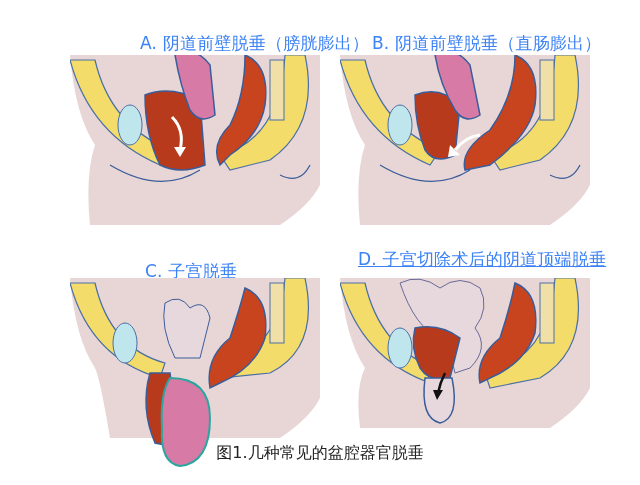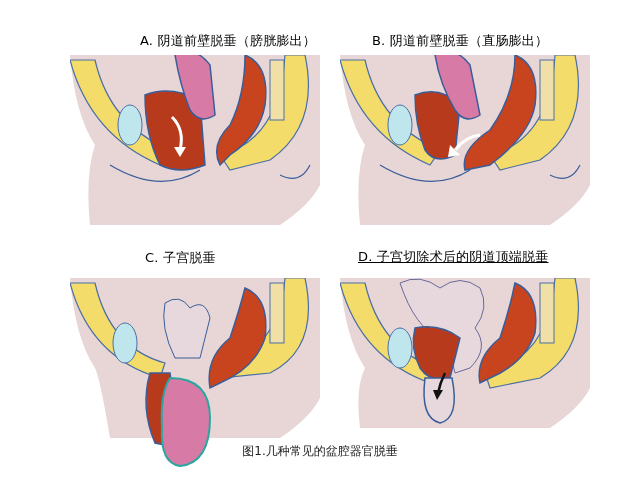--- a/index.html
+++ b/index.html
@@ -1,21 +1,21 @@
 <!DOCTYPE html>
 <html><head>
 <meta charset="utf-8">
 <style>
   html, body { margin:0; padding:0; background:#ffffff; }
   body { width:640px; height:485px; position:relative; overflow:hidden;
          font-family:"DejaVu Sans","Liberation Sans",sans-serif; color:#222; }
   .panel { position:absolute; width:260px; }
-  .panel-title { position:absolute; font-size:13px; color:#000000; white-space:nowrap; letter-spacing:0.2px; }
+  .panel-title { position:absolute; font-size:17px; color:#3b82f6; white-space:nowrap; letter-spacing:0.2px; }
   .illus { position:absolute; }
-  .caption { position:absolute; left:0; width:640px; top:443px; text-align:center; font-size:12px; color:#222; }
+  .caption { position:absolute; left:0; width:640px; top:443px; text-align:center; font-size:16px; color:#222; }
 </style>
 </head>
 <body>
 
 <div class="panel">
   <div class="panel-title" style="left:140px;top:32px;">A. 阴道前壁脱垂（膀胱膨出）</div>
   <svg class="illus" style="left:70px;top:55px;" width="250" height="170" viewBox="0 0 250 170">
     <path d="M0,0 L250,0 L250,130 Q240,150 210,170 L20,170 Q15,120 25,90 Q5,60 0,0Z" fill="#e8d6d6"></path>
     <path d="M0,5 Q20,80 90,110 L100,95 Q40,70 25,5Z" fill="#f3dc6a" stroke="#4a6fa5" stroke-width="1.2"></path>
     <path d="M235,0 Q250,70 200,105 L160,115 L150,100 Q210,85 215,0Z" fill="#f3dc6a" stroke="#4a6fa5" stroke-width="1.2"></path>
@@ -43,21 +43,21 @@
     <path d="M95,0 Q115,-10 130,10 L140,60 Q125,70 115,55 Q100,30 95,0Z" fill="#d77aa6" stroke="#3a5d9a" stroke-width="1.5"></path>
     <path d="M175,0 Q200,10 195,50 Q190,80 150,110 L125,115 Q120,95 150,75 Q175,40 175,0Z" fill="#c8441e" stroke="#3a5d9a" stroke-width="1.5"></path>
     <path d="M140,80 Q125,82 115,95" fill="none" stroke="#ffffff" stroke-width="3"></path>
     <polygon points="110,90 120,100 108,102" fill="#ffffff"></polygon>
     <path d="M40,110 Q90,140 130,115" fill="none" stroke="#3a5d9a" stroke-width="1.2"></path>
     <path d="M210,120 Q230,130 240,110" fill="none" stroke="#3a5d9a" stroke-width="1.2"></path>
   </svg>
 </div>
 
 <div class="panel">
-  <div class="panel-title" style="left:145px;top:249px;text-align:right;">C. 子宫脱垂</div>
+  <div class="panel-title" style="left:145px;top:260px;text-align:right;">C. 子宫脱垂</div>
   <svg class="illus" style="left:70px;top:278px;" width="250" height="190" viewBox="0 0 250 190">
     <path d="M0,0 L250,0 L250,120 Q240,140 210,160 L40,160 Q30,100 25,90 Q5,60 0,0Z" fill="#e8d6d6"></path>
     <path d="M0,5 Q20,80 90,100 L95,85 Q40,70 25,5Z" fill="#f3dc6a" stroke="#4a6fa5" stroke-width="1.2"></path>
     <path d="M235,0 Q250,70 200,95 L150,100 L145,85 Q210,75 215,0Z" fill="#f3dc6a" stroke="#4a6fa5" stroke-width="1.2"></path>
     <rect x="200" y="5" width="14" height="60" fill="#f0e0a8" stroke="#4a6fa5" stroke-width="1"></rect>
     <ellipse cx="55" cy="65" rx="12" ry="20" fill="#bfe6ec" stroke="#4a6fa5"></ellipse>
     <path d="M95,25 Q110,15 120,30 Q135,20 140,40 L130,80 L105,80 Q90,50 95,25Z" fill="#e6d8dc" stroke="#3a5d9a"></path>
     <path d="M175,10 Q200,20 195,60 Q185,90 150,105 L140,110 Q135,80 160,60 Q170,30 175,10Z" fill="#c8441e" stroke="#3a5d9a" stroke-width="1.5"></path>
     <path d="M80,95 Q70,130 85,165 L110,170 L100,95Z" fill="#b83a1c" stroke="#3a5d9a" stroke-width="1.5"></path>
     <path d="M100,100 Q140,100 140,140 Q140,185 110,188 Q90,185 92,150 Q90,115 100,100Z" fill="#d77aa6" stroke="#2aa6a0" stroke-width="2"></path>

